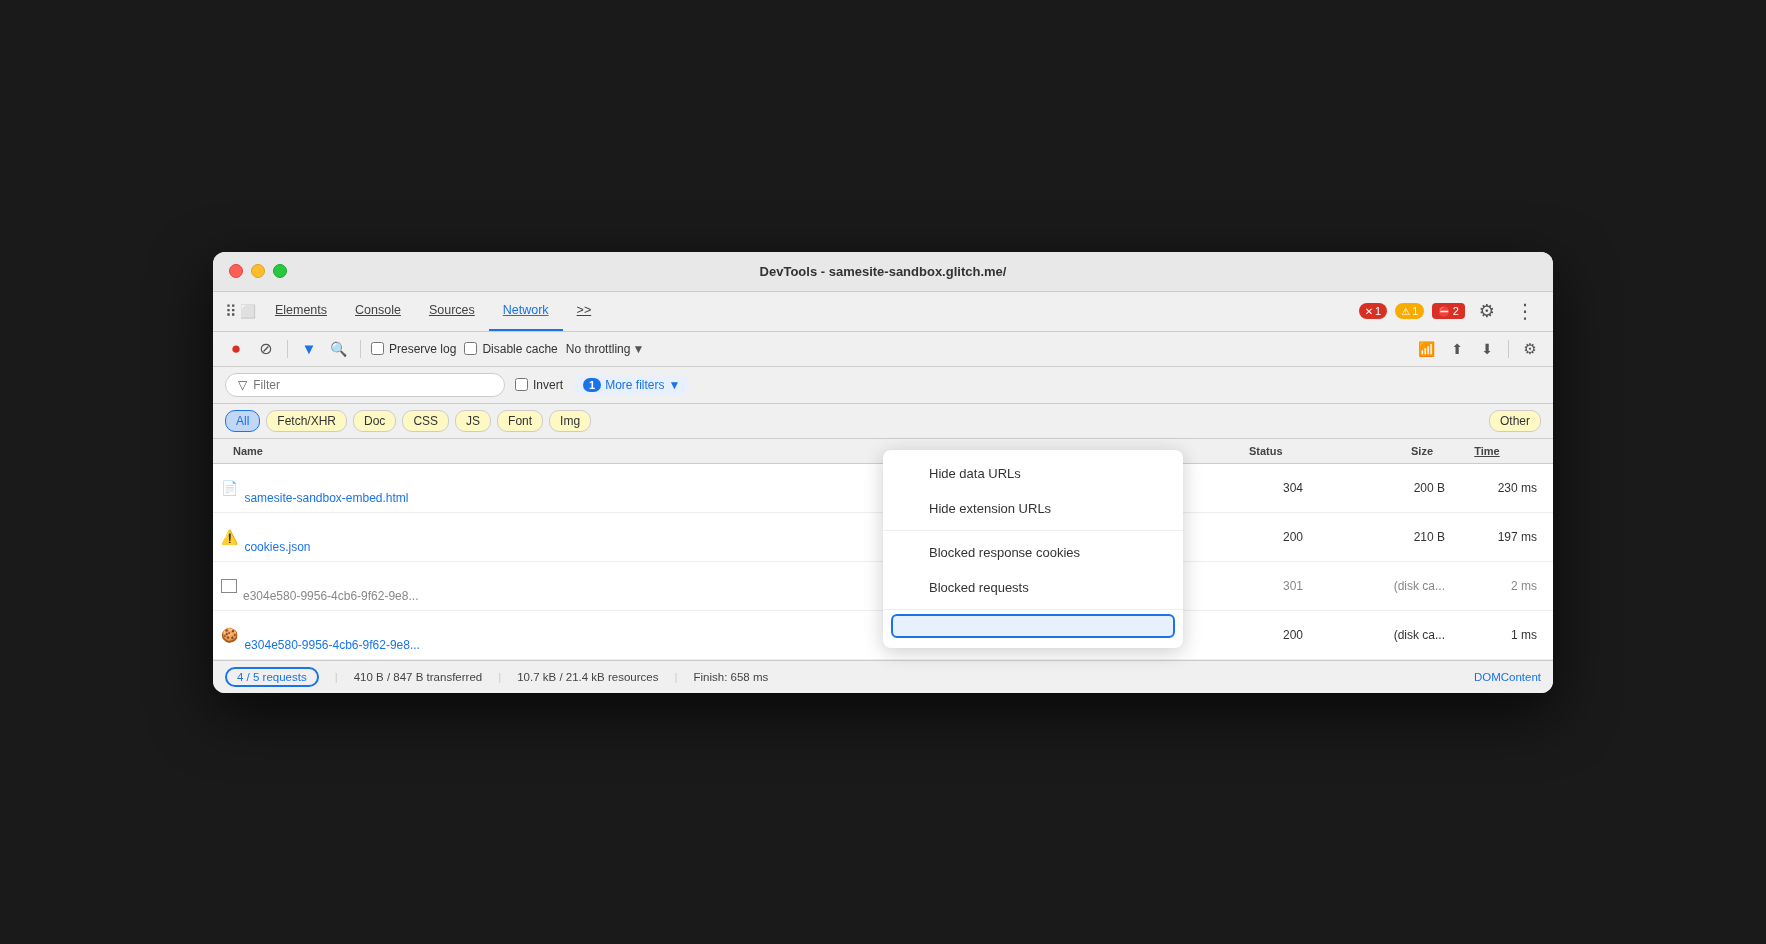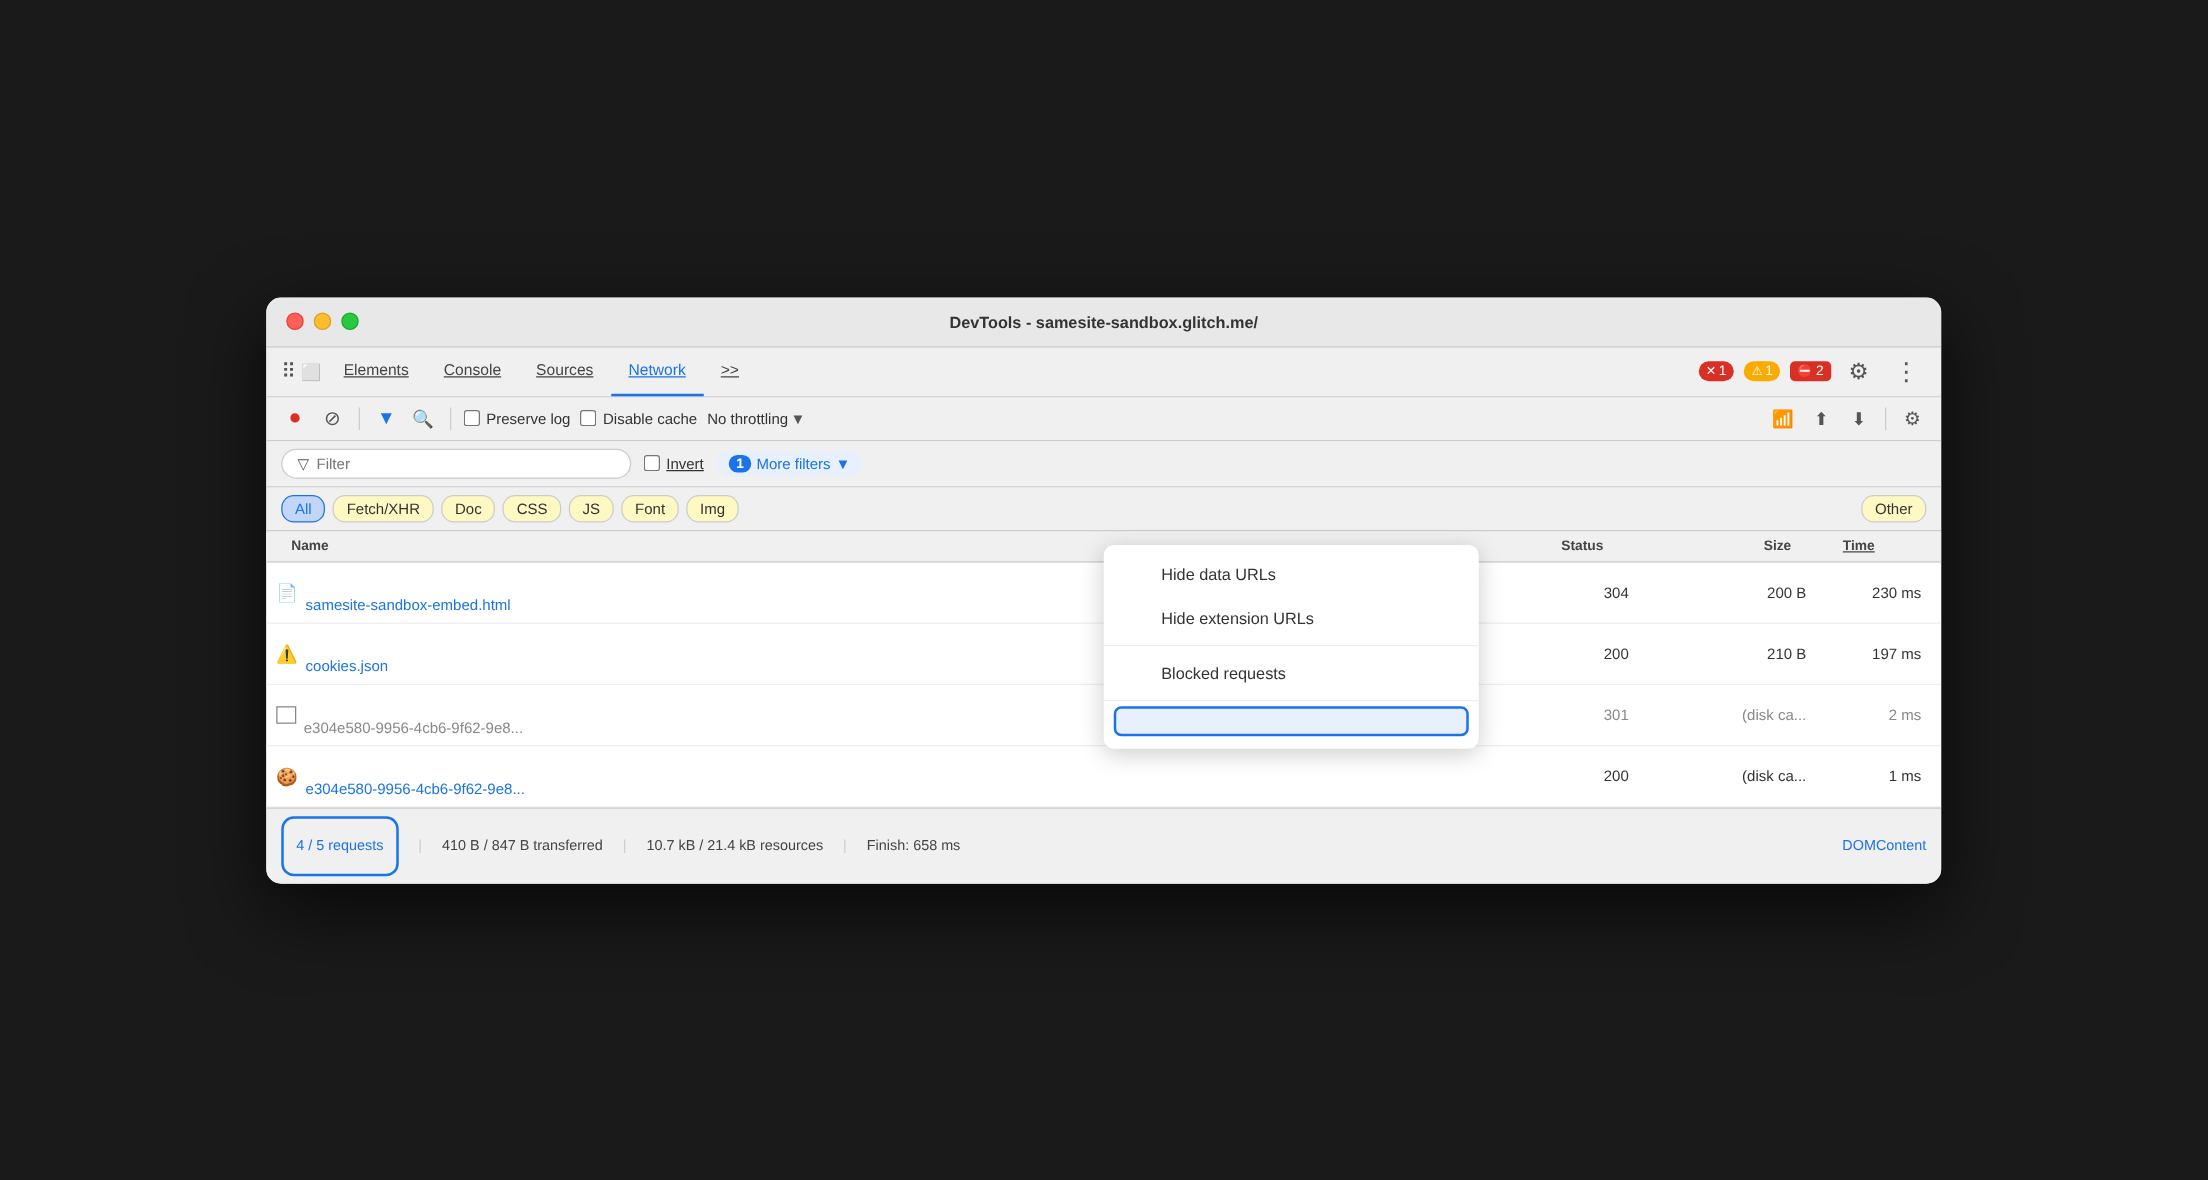--- a/index.html
+++ b/index.html
@@ -187,21 +187,20 @@
       background: transparent;
       width: 200px;
     }
     .invert-label {
       display: flex;
       align-items: center;
       gap: 5px;
       font-size: 12px;
       color: #333;
       cursor: pointer;
-      text-decoration: underline;
     }
     .more-filters-btn {
       background: #e8f0fe;
       border: none;
       border-radius: 10px;
       padding: 3px 10px;
       font-size: 12px;
       color: #1a73e8;
       cursor: pointer;
       display: flex;
@@ -291,21 +290,21 @@
       padding: 6px 12px;
       display: flex;
       align-items: center;
       gap: 16px;
       font-size: 11.5px;
       color: #444;
     }
     .status-requests {
       border: 2px solid #1a73e8;
       border-radius: 10px;
-      padding: 16px 10px;
+      padding: 2px 10px;
       color: #1a73e8;
       font-weight: 500;
     }
     .status-divider { color: #ccc; }
     .dom-content { color: #1a73e8; margin-left: auto; }
     
     .dropdown-overlay {
       position: absolute;
       background: white;
       border-radius: 8px;
@@ -459,20 +458,24 @@
           <span class="check-mark"> </span>
           <span>Hide data URLs</span>
         </div>
         <div class="dropdown-item">
           <span class="check-mark"> </span>
           <span>Hide extension URLs</span>
         </div>
         <div class="dropdown-separator"></div>
         <div class="dropdown-item">
           <span class="check-mark"> </span>
+          <span>Blocked response cookies</span>
+        </div>
+        <div class="dropdown-item">
+          <span class="check-mark"> </span>
           <span>Blocked requests</span>
         </div>
         <div class="dropdown-separator"></div>
         <div class="dropdown-item checked">
           
           
         </div>
       </div>
     </div>
 

